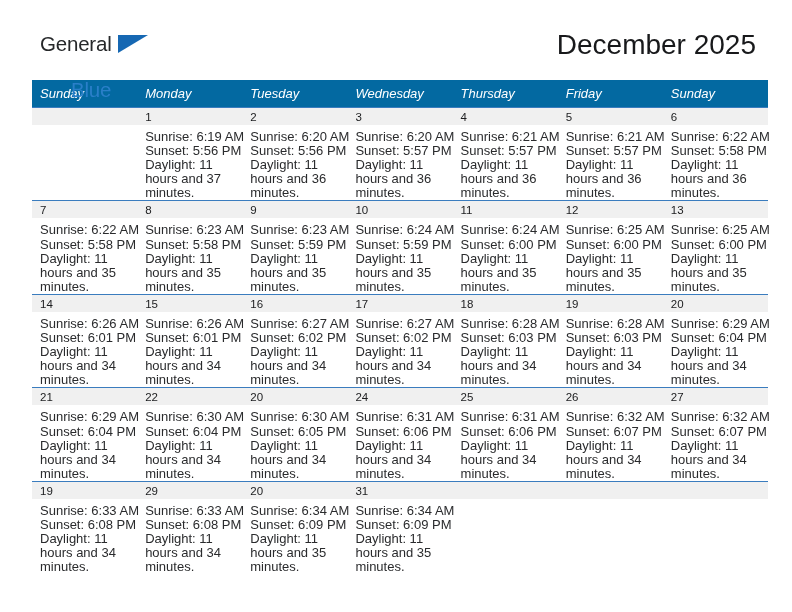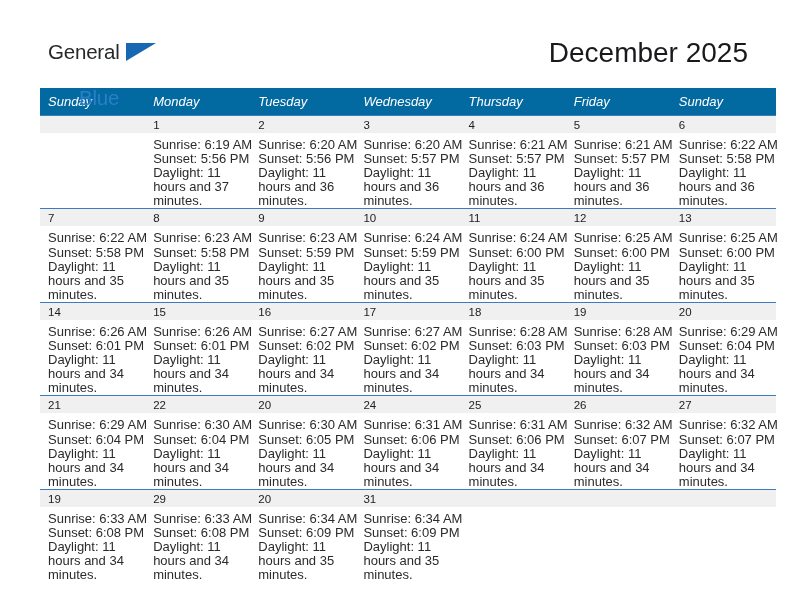--- a/index.html
+++ b/index.html
@@ -7,21 +7,21 @@
     width: 792px;
     height: 612px;
     background: #ffffff;
     font-family: "Liberation Sans", sans-serif;
     overflow: hidden;
   }
   .page {
     position: relative;
     width: 792px;
     height: 612px;
-    padding: 12px;
+    padding: 4px;
   }
 
   
   .header {
     position: relative;
     height: 76px;
     margin: 0 28px;
   }
   .logo {
     position: absolute;

